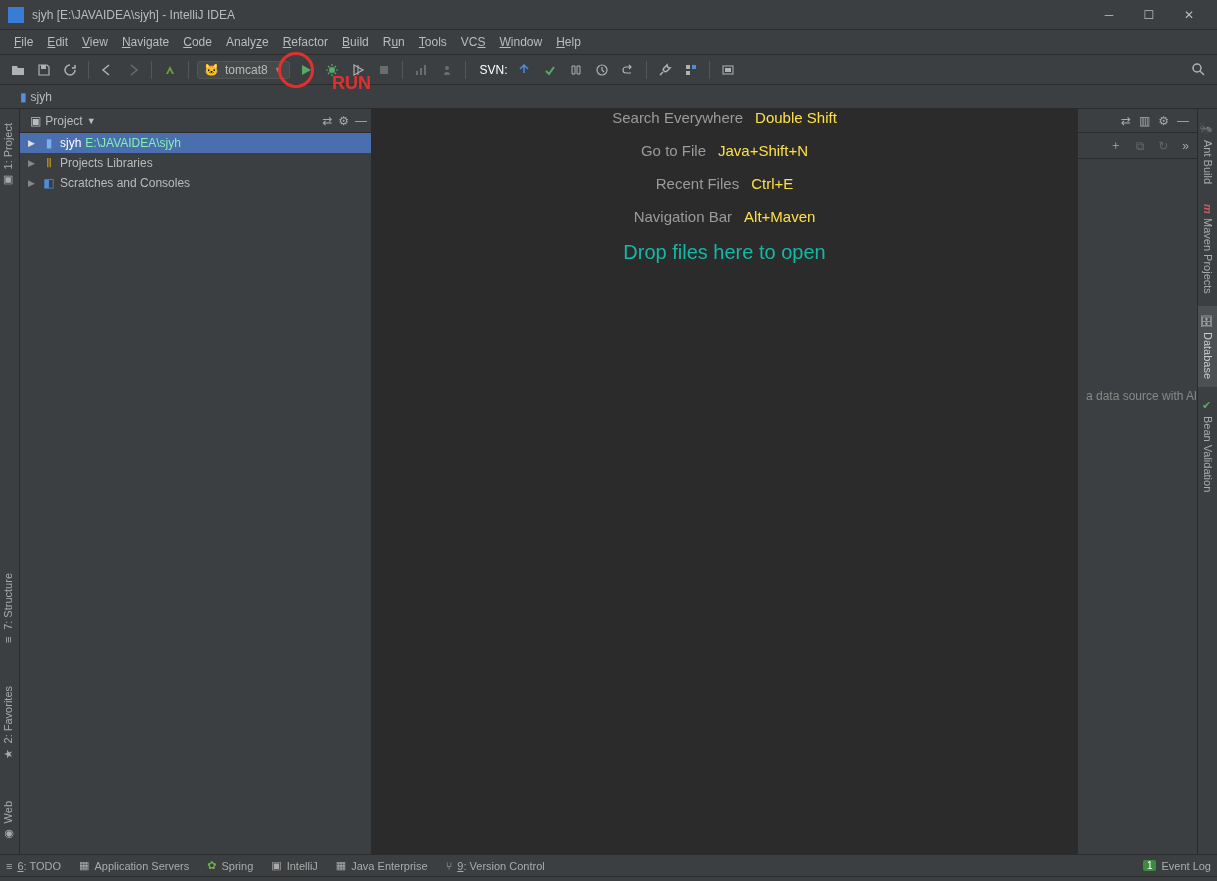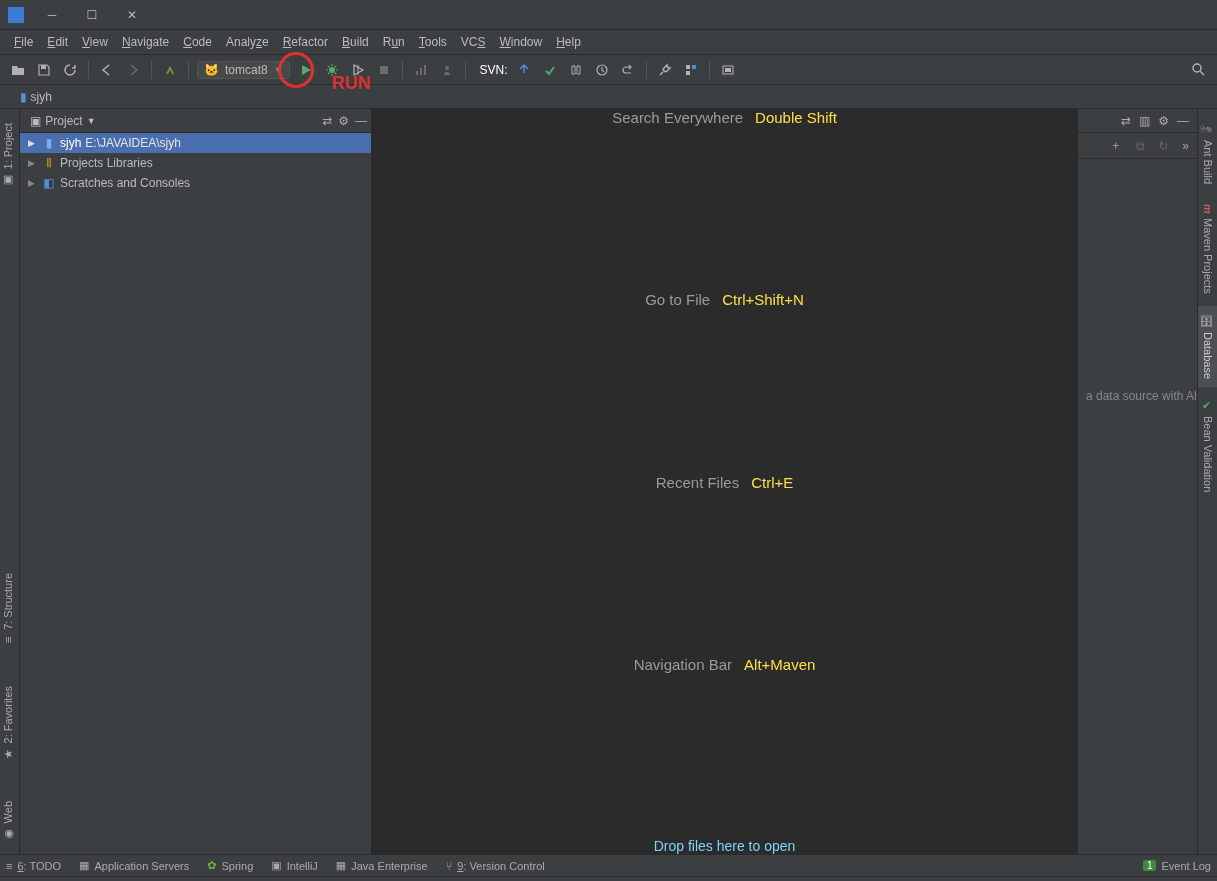--- a/index.html
+++ b/index.html
@@ -39,27 +39,27 @@
 .project-header { height: 24px; display: flex; align-items: center; padding: 0 4px 0 10px; border-bottom: 1px solid #2b2b2b; gap: 6px; }
 .project-header .title-part { display: flex; align-items: center; gap: 4px; flex: 1; cursor: pointer; }
 .project-header .hdr-icon { cursor: pointer; color: #aaa; }
 .project-tree { flex: 1; padding-top: 0; }
 .tree-row { display: flex; align-items: center; height: 20px; padding-left: 8px; gap: 4px; cursor: pointer; }
 .tree-row.selected { background: #4b6eaf; color: #fff; }
 .tree-row .arrow { width: 10px; color: #888; font-size: 9px; }
 .tree-row.selected .arrow { color: #ddd; }
 .tree-row .node-icon { width: 14px; text-align: center; }
 .tree-row .loc { color: #787878; }
-.tree-row.selected .loc { color: #e5e5e5; }
-
-.editor-area { flex: 1; background: #2b2b2b; display: flex; flex-direction: column; align-items: center; justify-content: space-between; gap: 16px; }
+.tree-row.selected .loc { color: #86efac; }
+
+.editor-area { flex: 1; background: #2b2b2b; display: flex; flex-direction: column; align-items: center; justify-content: flex-start; gap: 16px; }
 .hint-row { display: flex; gap: 12px; font-size: 15px; }
 .hint-label { color: #9b9b9b; }
 .hint-key { color: #fde047; }
-.drop-hint { color: #7dd3fc; font-size: 14px; }
+.drop-hint { color: #14b8a6; font-size: 20px; }
 
 .right-panel { width: 120px; background: #3c3f41; border-left: 1px solid #2b2b2b; display: flex; flex-direction: column; }
 .right-panel-header { height: 24px; display: flex; align-items: center; justify-content: flex-end; gap: 8px; padding: 0 8px; border-bottom: 1px solid #2b2b2b; }
 .right-panel-row { height: 26px; display: flex; align-items: center; justify-content: flex-end; gap: 14px; padding: 0 8px; border-bottom: 1px solid #2b2b2b; }
 .right-panel-body { padding: 8px; font-size: 12px; color: #888; overflow: hidden; white-space: nowrap; }
 
 .right-gutter { width: 20px; background: #3c3f41; border-left: 1px solid #2b2b2b; display: flex; flex-direction: column; padding: 6px 0; gap: 4px; }
 .rgutter-tab { writing-mode: vertical-lr; padding: 8px 2px; font-size: 11px; color: #aaa; display: flex; align-items: center; gap: 4px; cursor: pointer; }
 .rgutter-tab.db { background: #4c5052; color: #ccc; }
 
@@ -74,20 +74,21 @@
 .status-bar .stat-spacer { flex: 1; }
 .watermark { color: #888; font-size: 14px; }
 
 svg { display: block; }
 </style>
 </head>
 <body>
 
 <div class="titlebar">
   <div class="app-icon"></div>
+  <div class="title">sjyh [E:\JAVAIDEA\sjyh] - IntelliJ IDEA</div>
   <div class="win-controls">
     <div class="win-btn">─</div>
     <div class="win-btn">☐</div>
     <div class="win-btn">✕</div>
   </div>
 </div>
 
 <div class="menubar">
   <div class="menu-item"><u>F</u>ile</div>
   <div class="menu-item"><u>E</u>dit</div>
@@ -304,21 +305,21 @@
     </div>
   </div>
 
   <div class="editor-area">
     <div class="hint-row">
       <span class="hint-label">Search Everywhere</span>
       <span class="hint-key">Double Shift</span>
     </div>
     <div class="hint-row">
       <span class="hint-label">Go to File</span>
-      <span class="hint-key">Ctrl+Shift+N</span>
+      <span class="hint-key">Java+Shift+N</span>
     </div>
     <div class="hint-row">
       <span class="hint-label">Recent Files</span>
       <span class="hint-key">Ctrl+E</span>
     </div>
     <div class="hint-row">
       <span class="hint-label">Navigation Bar</span>
       <span class="hint-key">Alt+Maven</span>
     </div>
     <div class="drop-hint">Drop files here to open</div>

